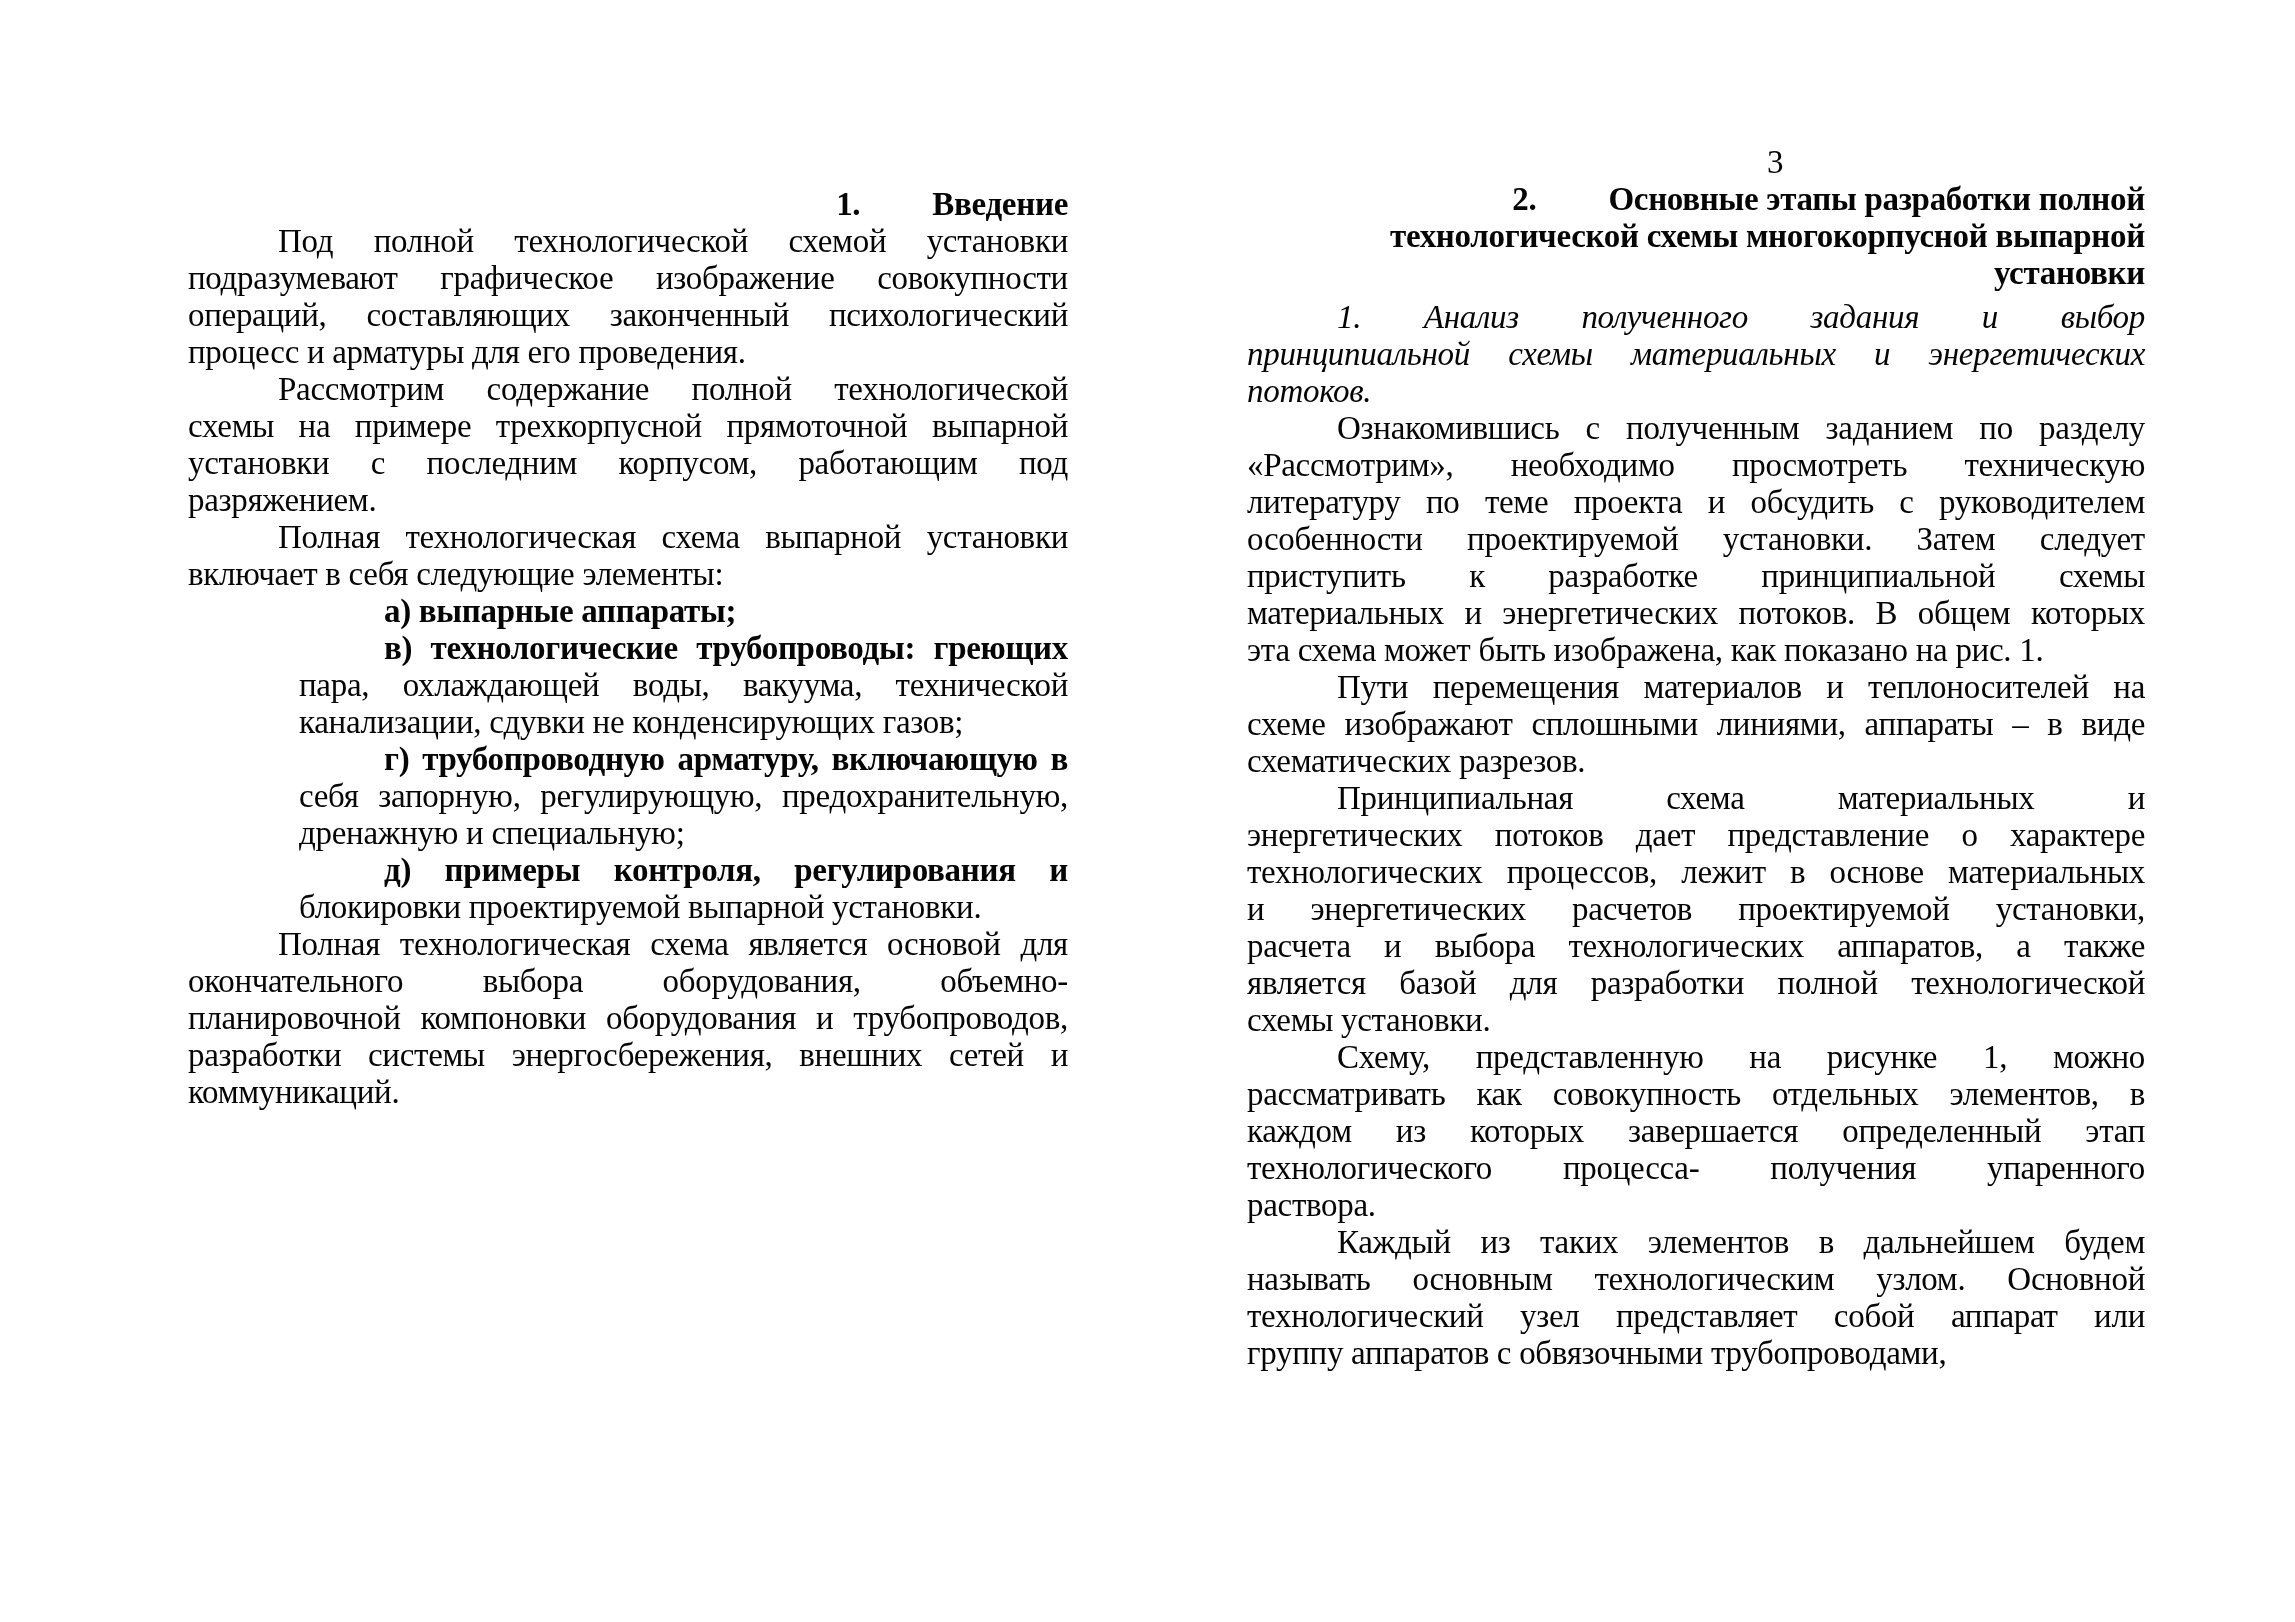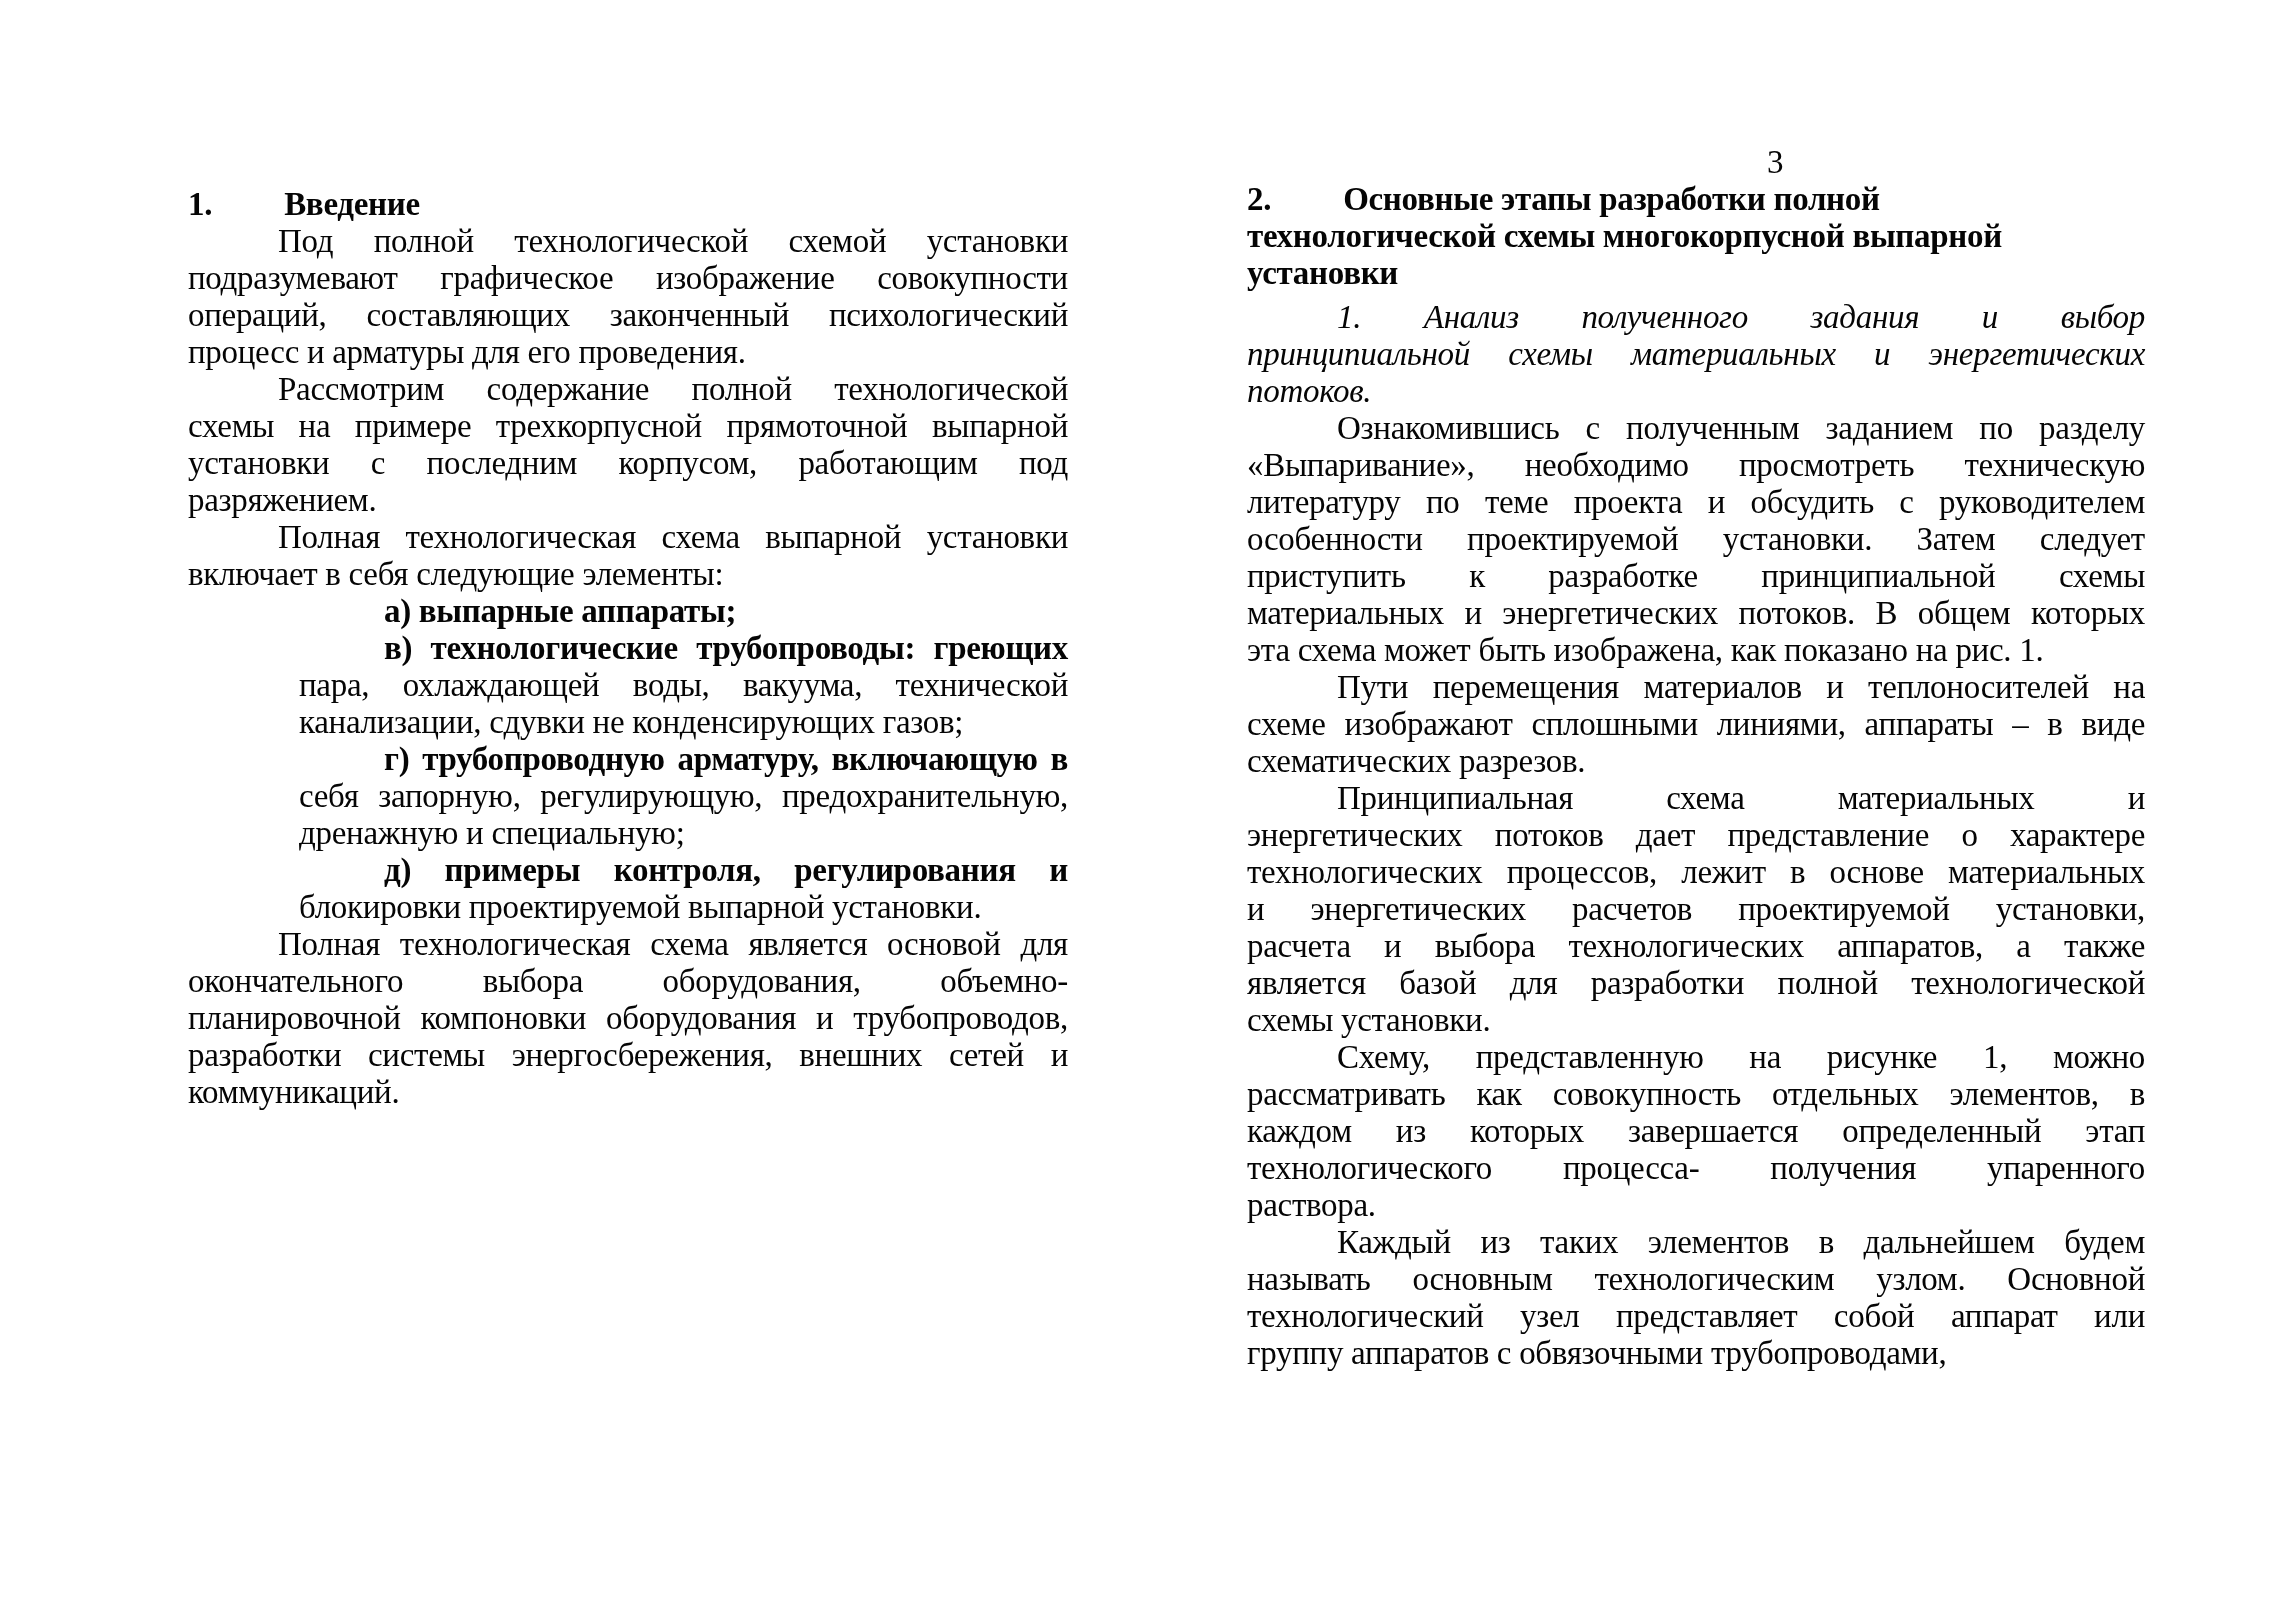--- a/index.html
+++ b/index.html
@@ -13,21 +13,21 @@
   .page.right{left:1247px;top:144px;width:898px;}
 
   .line{text-align:justify;text-align-last:justify;min-height:37px;}
   .line.last{text-align-last:left;}
   .block{margin:0;}
   .block.para .line.first{text-indent:90px;}
   .block.list{margin-left:111px;}
   .block.list .line.first{text-indent:85px;font-weight:bold;}
   .block.italic{font-style:italic;}
 
-  .heading{font-weight:bold;text-align:left;margin:0;padding:0;font-size:33px;line-height:37px;}
+  .heading{font-weight:bold;text-align:right;margin:0;padding:0;font-size:33px;line-height:37px;}
   .heading .hgap{display:inline-block;width:72px;}
   .page.right .heading{margin-bottom:7.2px;}
 
   .page-number{text-align:center;line-height:37px;}
   .page-number .pn{position:relative;left:79px;display:inline-block;}
 </style>
 </head>
 <body>
 
 <div>
@@ -82,21 +82,21 @@
     <div class="page-number"><span class="pn">3</span></div>
     <h2 class="heading"><span>2.</span><span class="hgap"></span><span>Основные этапы разработки полной</span><br><span>технологической схемы многокорпусной выпарной</span><br><span>установки</span></h2>
     <div id="right-paragraphs">
         <div class="block para italic">
           <div class="line first">1. Анализ полученного задания и выбор</div>
           <div class="line">принципиальной схемы материальных и энергетических</div>
           <div class="line last">потоков.</div>
         </div>
         <div class="block para">
           <div class="line first">Ознакомившись с полученным заданием по разделу</div>
-          <div class="line">«Выпаривание», необходимо просмотреть техническую</div>
+          <div class="line">«Рассмотрим», необходимо просмотреть техническую</div>
           <div class="line">литературу по теме проекта и обсудить с руководителем</div>
           <div class="line">особенности проектируемой установки. Затем следует</div>
           <div class="line">приступить к разработке принципиальной схемы</div>
           <div class="line">материальных и энергетических потоков. В общем которых</div>
           <div class="line last">эта схема может быть изображена, как показано на рис. 1.</div>
         </div>
         <div class="block para">
           <div class="line first">Пути перемещения материалов и теплоносителей на</div>
           <div class="line">схеме изображают сплошными линиями, аппараты – в виде</div>
           <div class="line last">схематических разрезов.</div>

